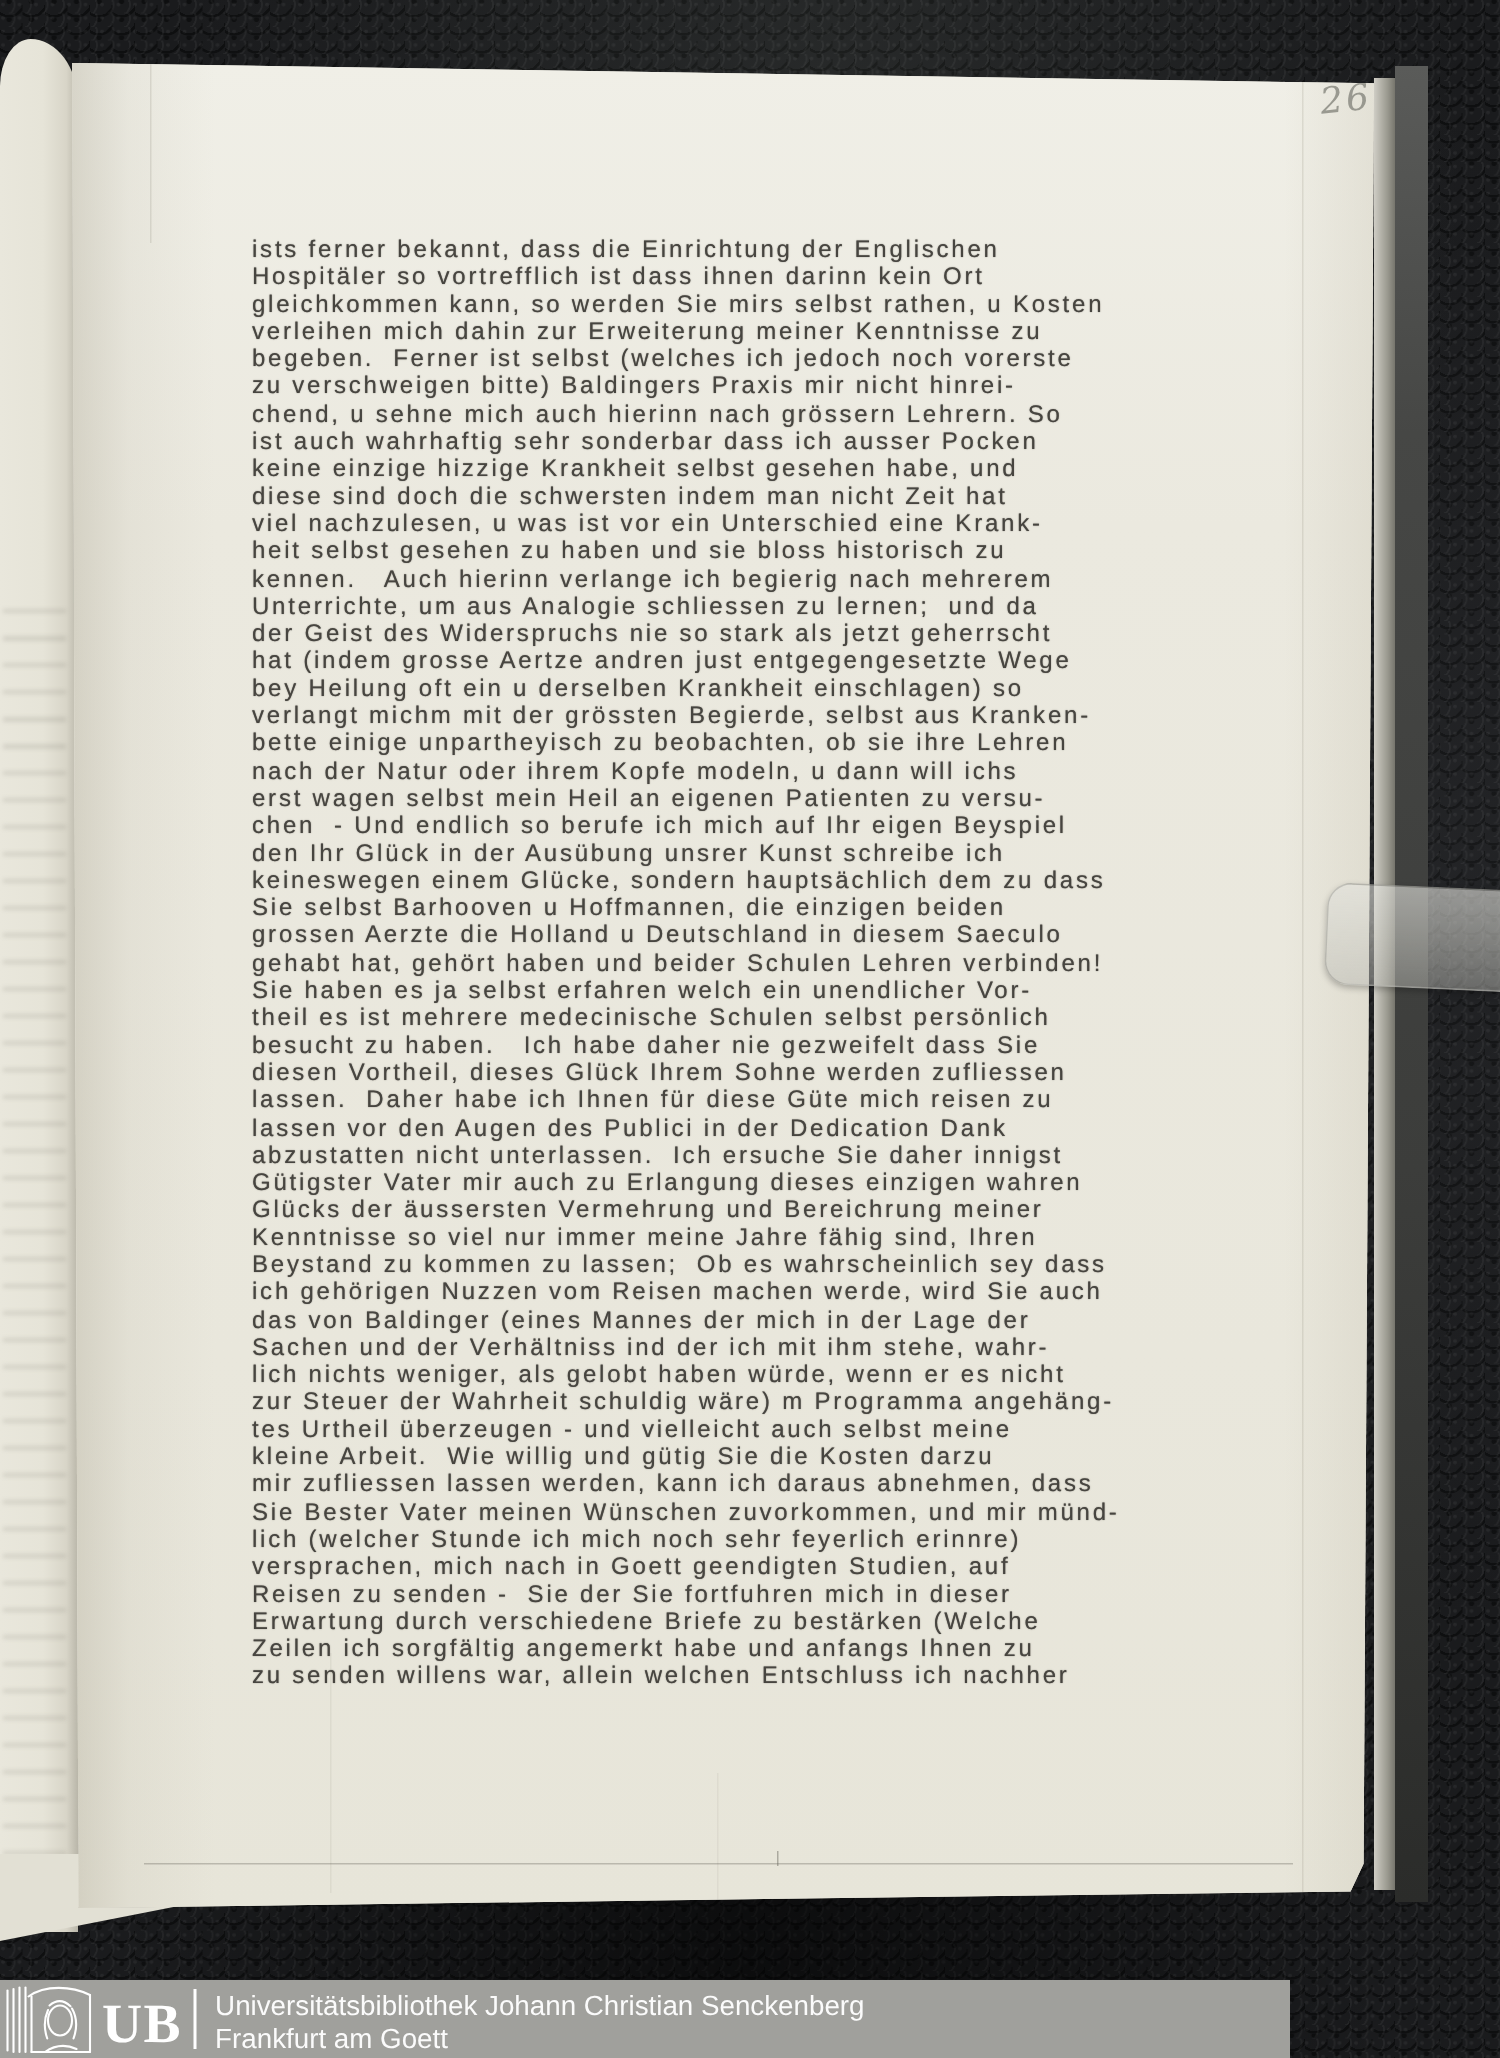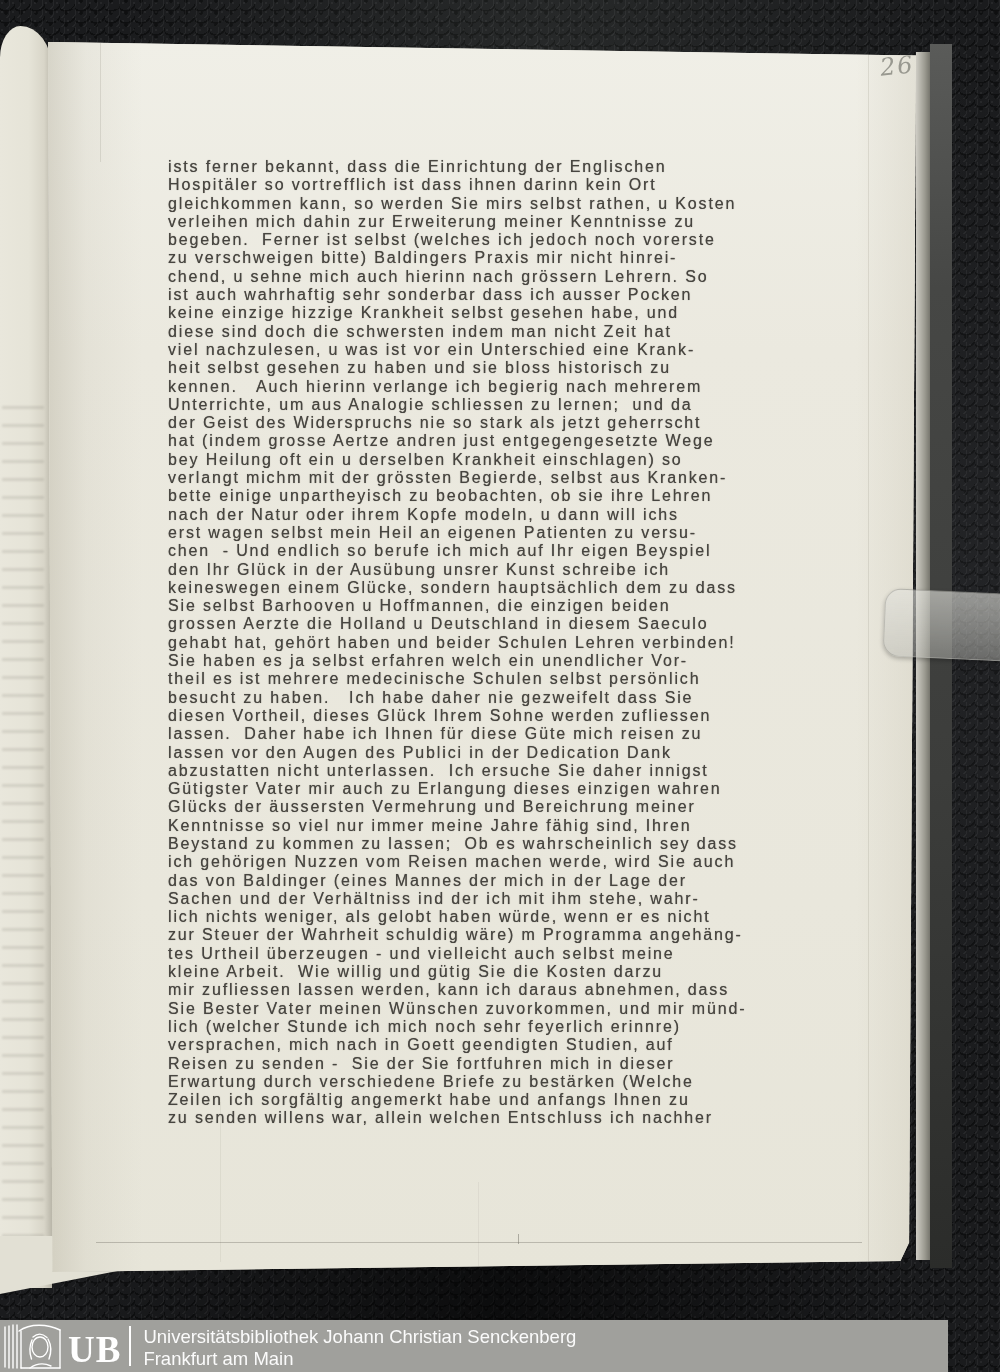--- a/index.html
+++ b/index.html
@@ -100,21 +100,21 @@
     position:absolute;left:884px;top:588px;width:126px;height:66px;
     background:linear-gradient(180deg, rgba(226,226,220,0.62), rgba(186,186,180,0.48));
     border:1px solid rgba(130,130,122,0.35);
     border-radius:16px 0 0 16px;
     transform:rotate(2.6deg);transform-origin:left center;
     box-shadow:0 2px 4px rgba(0,0,0,0.25);
   }
 
   
   .footer-bar{
-    position:absolute;left:0;top:1320px;width:948px;height:52px;
+    position:absolute;left:0;top:1320px;width:860px;height:52px;
     background:var(--footer-background,#a0a09c);
     display:flex;align-items:center;
     color:var(--footer-text,#fbfbfb);
   }
   .logo{display:flex;align-items:flex-end;height:48px;margin-left:2px;}
   .logo svg{display:block;}
   .logo-ub{
     font-family:"Liberation Serif", serif;font-weight:bold;
     font-size:37px;line-height:40px;color:#ffffff;
     margin-left:2px;letter-spacing:1px;
@@ -170,18 +170,18 @@
           <path d="M30 18 q-4 9 -0.5 19"></path>
           <path d="M46 17 q5 9 1 20"></path>
           <path d="M31 15 q7 -6 14 0.5"></path>
           <path d="M28 46 q10 -7 21 -2"></path>
         </svg>
       </span>
       <span class="logo-ub">UB</span>
       <div class="logo-sep"></div>
       <div class="inst">
         <span class="l1">Universitätsbibliothek Johann Christian Senckenberg</span>
-        <span class="l2">Frankfurt am Main</span>
+        <span class="l2">Frankfurt am Goett</span>
       </div>
     </div>
   </div>
 
 </div>
 
 </body></html>

